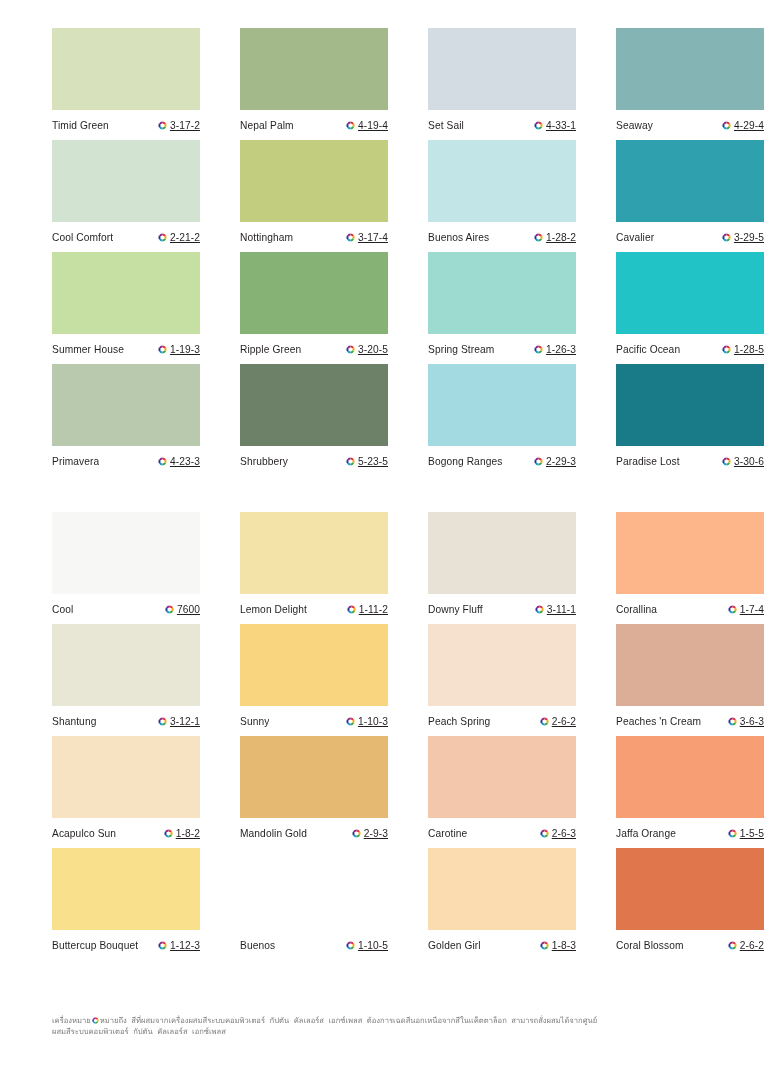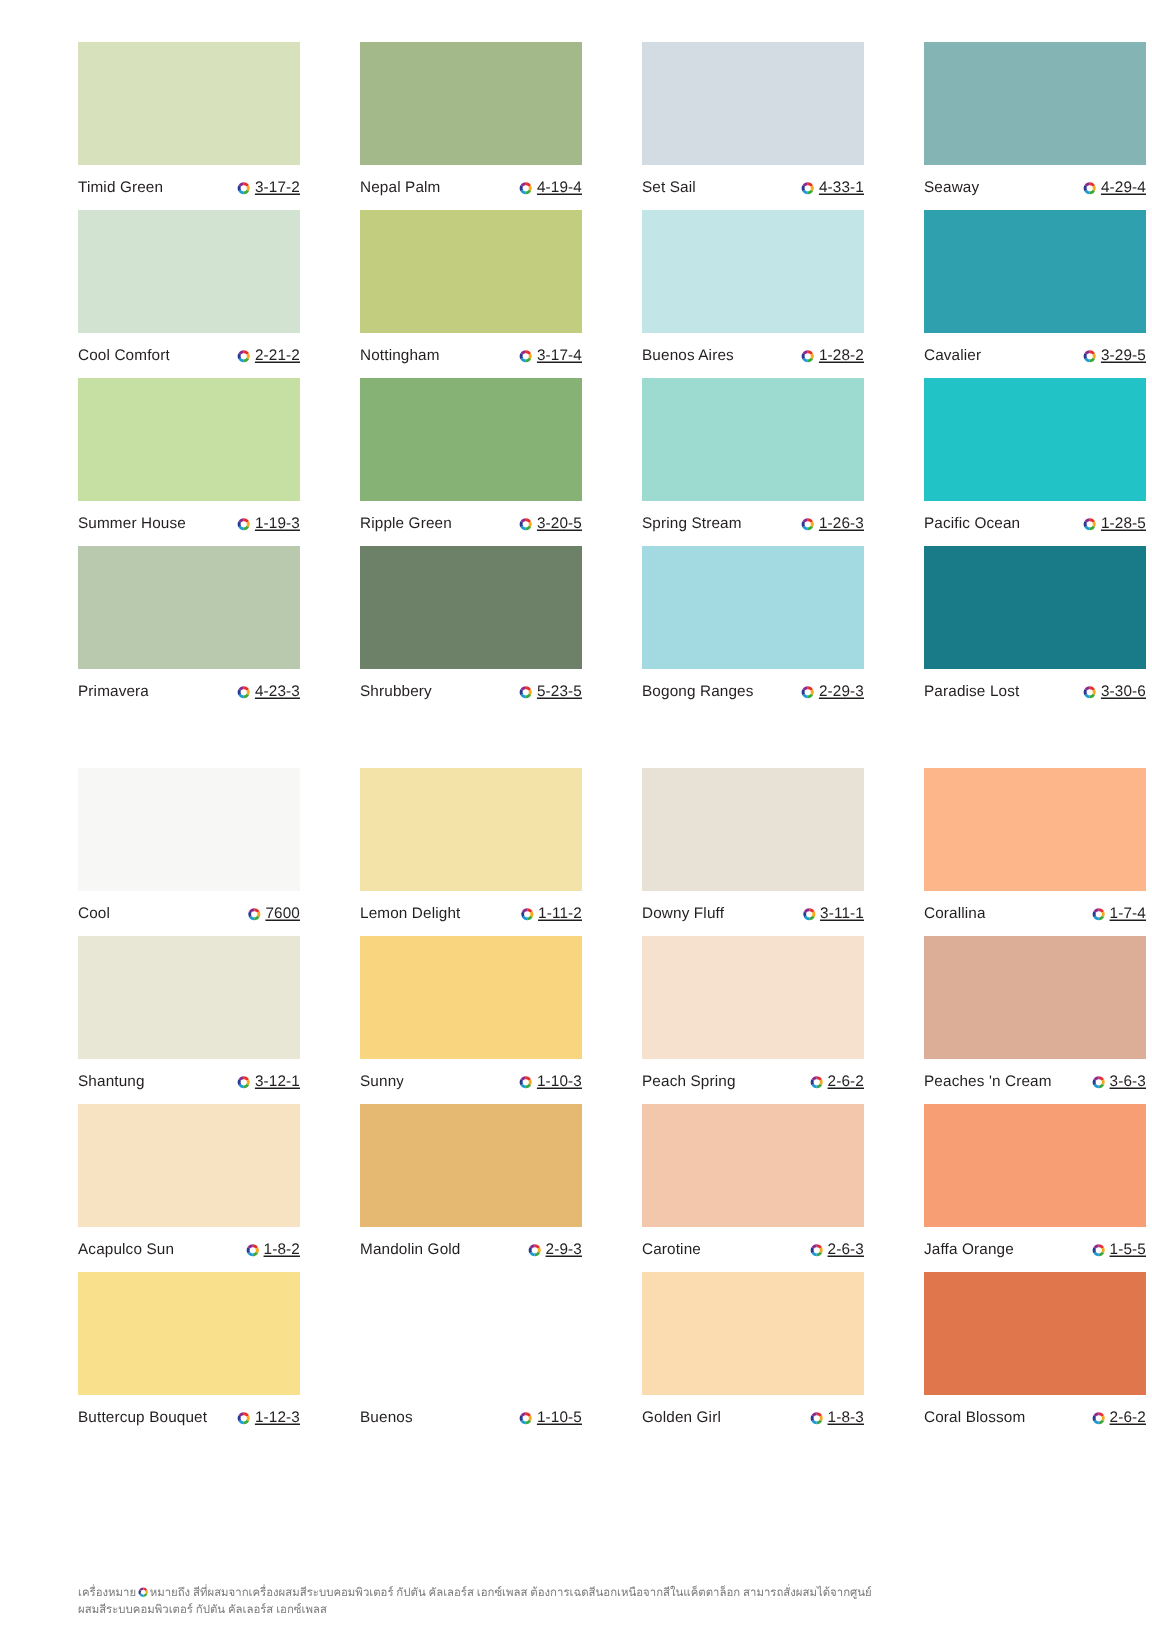--- a/index.html
+++ b/index.html
@@ -80,26 +80,26 @@
     display: inline-block;
     position: relative;
     top: 0px;
   }
   .block-gap { height: 36px; }
 
   
   .footer {
     position: absolute;
     left: 52px;
-    top: 1056px;
+    top: 1016px;
     width: 672px;
     font-size: 7.6px;
     line-height: 11.4px;
     color: #7a7a7a;
-    font-family: Liberation Serif, serif;
+    font-family: Liberation Mono, monospace;
   }
   .footer .wheel-inline {
     width: 7px;
     height: 7px;
     display: inline-block;
     vertical-align: -1px;
     margin: 0 1px;
   }
   .footer-line { display: block; white-space: nowrap; }
 </style>

